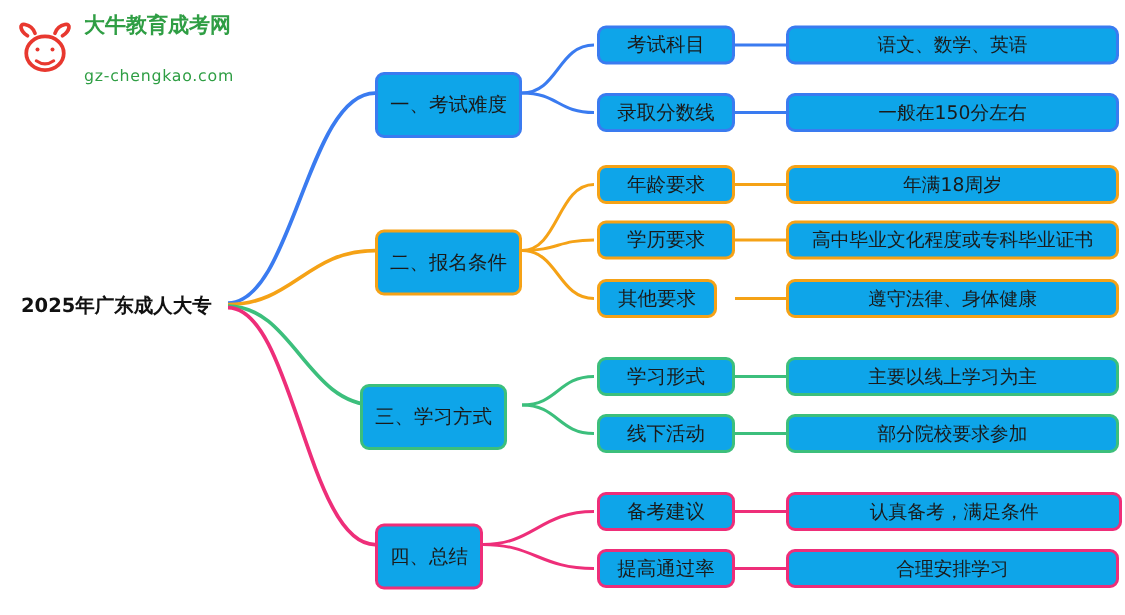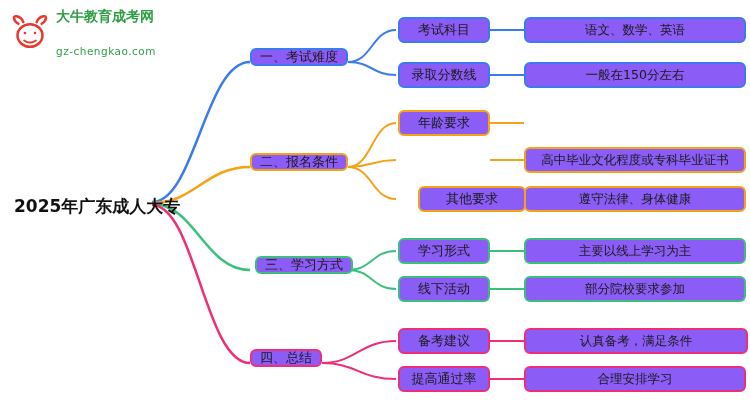--- a/index.html
+++ b/index.html
@@ -5,34 +5,34 @@
   html,body{margin:0;padding:0;}
   body{
     width:750px;height:410px;position:relative;overflow:hidden;
     background:#ffffff;
     font-family:"DejaVu Sans","Liberation Sans",sans-serif;
   }
   #stage{position:absolute;inset:0;width:750px;height:410px;}
   svg.connectors{position:absolute;left:0;top:0;z-index:0;}
   .node{
     position:absolute;z-index:2;box-sizing:border-box;
-    background:#8b5cf6;border:2px solid #999;border-radius:6px;
+    background:#0ea5e9;border:2px solid #999;border-radius:6px;
     display:flex;align-items:center;justify-content:center;
     font-size:13px;color:#1a1a1a;white-space:nowrap;height:26px;
     padding:0 6px;
   }
-  .branch{height:18px;font-size:13px;}
+  .branch{height:44px;font-size:13px;}
   .val{font-size:12.5px;}
   .c-blue{border-color:#3a7bf0;}
   .c-orange{border-color:#f5a216;}
   .c-green{border-color:#3cbf7c;}
   .c-pink{border-color:#ee2e79;}
   .root-label{
     position:absolute;left:14px;top:195px;z-index:2;
-    font-size:17px;font-weight:600;color:#111;white-space:nowrap;
+    font-size:13px;font-weight:600;color:#111;white-space:nowrap;
   }
   .logo{position:absolute;left:10px;top:8px;z-index:2;display:flex;align-items:center;gap:6px;}
   .logo-name{font-size:14px;font-weight:bold;color:#2f9e44;white-space:nowrap;}
   .logo-url{font-size:10.5px;color:#2f9e44;letter-spacing:0.5px;margin-top:19px;}
 </style>
 </head>
 <body>
 
 <div id="stage">
 
@@ -79,34 +79,36 @@
     <div class="logo-text">
       <div class="logo-name">大牛教育成考网</div>
       <div class="logo-url">gz-chengkao.com</div>
     </div>
   </div>
 
   <div class="root-label">2025年广东成人大专</div>
 
   <div class="node branch c-blue" style="left:250px;top:48px;width:98px">一、考试难度</div>
   <div class="node branch c-orange" style="left:250px;top:153px;width:98px">二、报名条件</div>
-  <div class="node branch c-green" style="left:255px;top:256px;width:98px">三、学习方式</div>
+  <div class="node branch c-green" style="left:240px;top:256px;width:98px">三、学习方式</div>
   <div class="node branch c-pink" style="left:250px;top:349px;width:72px">四、总结</div>
 
   <div class="node sub c-blue" style="left:398px;top:17px;width:92px">考试科目</div>
   <div class="node sub c-blue" style="left:398px;top:62px;width:92px">录取分数线</div>
   <div class="node sub c-orange" style="left:398px;top:110px;width:92px">年龄要求</div>
-  <div class="node sub c-orange" style="left:418px;top:186px;width:108px">其他要求</div>
+  <div class="node sub c-orange" style="left:398px;top:147px;width:92px">学历要求</div>
+  <div class="node sub c-orange" style="left:398px;top:186px;width:80px">其他要求</div>
   <div class="node sub c-green" style="left:398px;top:276px;width:92px">线下活动</div>
   <div class="node sub c-green" style="left:398px;top:238px;width:92px">学习形式</div>
   <div class="node sub c-pink" style="left:398px;top:328px;width:92px">备考建议</div>
   <div class="node sub c-pink" style="left:398px;top:366px;width:92px">提高通过率</div>
 
   <div class="node val c-blue" style="left:524px;top:17px;width:222px">语文、数学、英语</div>
   <div class="node val c-blue" style="left:524px;top:62px;width:222px">一般在150分左右</div>
+  <div class="node val c-orange" style="left:524px;top:110px;width:222px">年满18周岁</div>
   <div class="node val c-orange" style="left:524px;top:147px;width:222px">高中毕业文化程度或专科毕业证书</div>
   <div class="node val c-orange" style="left:524px;top:186px;width:222px">遵守法律、身体健康</div>
   <div class="node val c-green" style="left:524px;top:238px;width:222px">主要以线上学习为主</div>
   <div class="node val c-green" style="left:524px;top:276px;width:222px">部分院校要求参加</div>
   <div class="node val c-pink" style="left:524px;top:328px;width:224px">认真备考，满足条件</div>
   <div class="node val c-pink" style="left:524px;top:366px;width:222px">合理安排学习</div>
 
 </div>
 
 </body></html>

